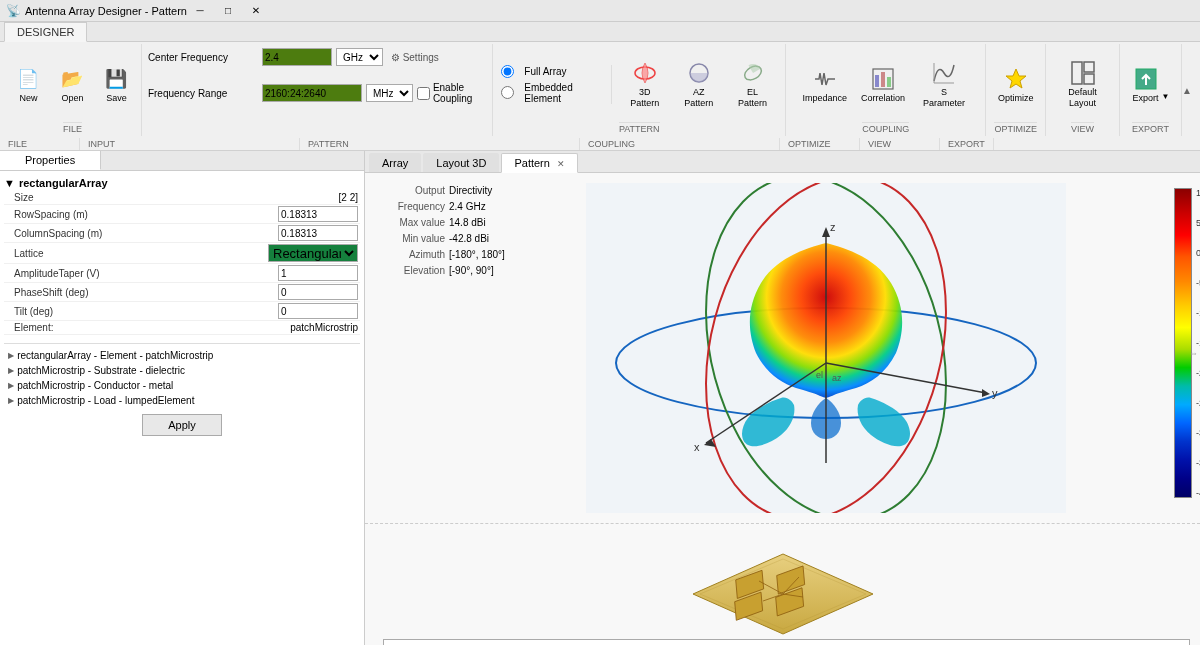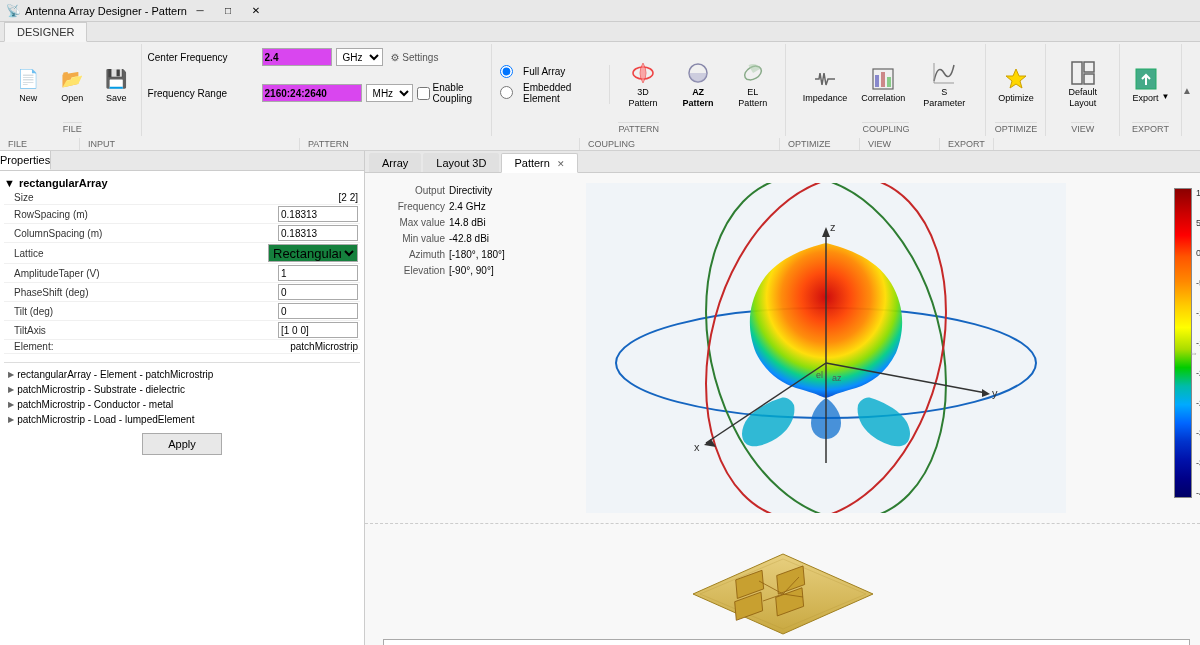--- a/index.html
+++ b/index.html
@@ -105,22 +105,21 @@
       font-size: 10px;
       white-space: nowrap;
       min-width: 110px;
     }
     .ribbon-input {
       width: 70px;
       height: 18px;
       border: 1px solid #aaa;
       padding: 0 2px;
       font-size: 10px;
-      background: #d946ef;
-      font-weight: bold;
+      background: #4d7c0f;
     }
     .ribbon-select {
       height: 18px;
       border: 1px solid #aaa;
       font-size: 10px;
       background: #fff;
       padding: 0 2px;
     }
     .ribbon-checkbox-label {
       display: flex;
@@ -158,21 +157,21 @@
       display: flex;
       flex-direction: column;
       background: #f0f0f0;
     }
     .panel-tabs {
       display: flex;
       background: #e8e8e8;
       border-bottom: 1px solid #ccc;
     }
     .panel-tab {
-      padding: 3px 0;
+      padding: 3px 25px;
       font-size: 11px;
       cursor: pointer;
       border-right: 1px solid #ccc;
       background: #e8e8e8;
     }
     .panel-tab.active {
       background: #fff;
       border-bottom: 1px solid #fff;
     }
     .properties-content {
@@ -406,21 +405,21 @@
 
       <div class="ribbon-btn" style="min-width:45px;">
         <div class="ribbon-btn-icon">
           <svg width="28" height="28" viewBox="0 0 28 28">
             <ellipse cx="14" cy="14" rx="10" ry="6" fill="none" stroke="#e44" stroke-width="1.5"></ellipse>
             <path d="M14 4 Q20 14 14 24 Q8 14 14 4Z" fill="#f88" stroke="#e44" stroke-width="1" opacity="0.7"></path>
           </svg>
         </div>
         <div class="ribbon-btn-label">3D Pattern</div>
       </div>
-      <div class="ribbon-btn" style="min-width:45px;font-weight:bold;">
+      <div class="ribbon-btn" style="min-width:45px;">
         <div class="ribbon-btn-icon">
           <svg width="28" height="28" viewBox="0 0 28 28">
             <circle cx="14" cy="14" r="9" fill="none" stroke="#88a" stroke-width="1.5"></circle>
             <path d="M14 14 L23 14 A9 9 0 0 1 5 14 Z" fill="#aac" opacity="0.5"></path>
           </svg>
         </div>
         <div class="ribbon-btn-label">AZ Pattern</div>
       </div>
       <div class="ribbon-btn" style="min-width:45px;">
         <div class="ribbon-btn-icon">
@@ -570,24 +569,20 @@
         <span class="prop-label">AmplitudeTaper (V)</span>
         <input class="prop-input" type="text" value="1" style="">
       </div>
       <div class="prop-row">
         <span class="prop-label">PhaseShift (deg)</span>
         <input class="prop-input" type="text" value="0" style="">
       </div>
       <div class="prop-row">
         <span class="prop-label">Tilt (deg)</span>
         <input class="prop-input" type="text" value="0" style="">
-      </div>
-      <div class="prop-row">
-        <span class="prop-label">TiltAxis</span>
-        <input class="prop-input" type="text" value="[1 0 0]" style="">
       </div>
       <div class="prop-row">
         <span class="prop-label">Element:</span>
         <span class="prop-value">patchMicrostrip</span>
       </div>
 
       <div style="margin-top: 8px; border-top: 1px solid #ddd; padding-top: 4px;">
         <div class="tree-item">
           <span class="tree-arrow">▶</span>
           <span>rectangularArray - Element - patchMicrostrip</span>

